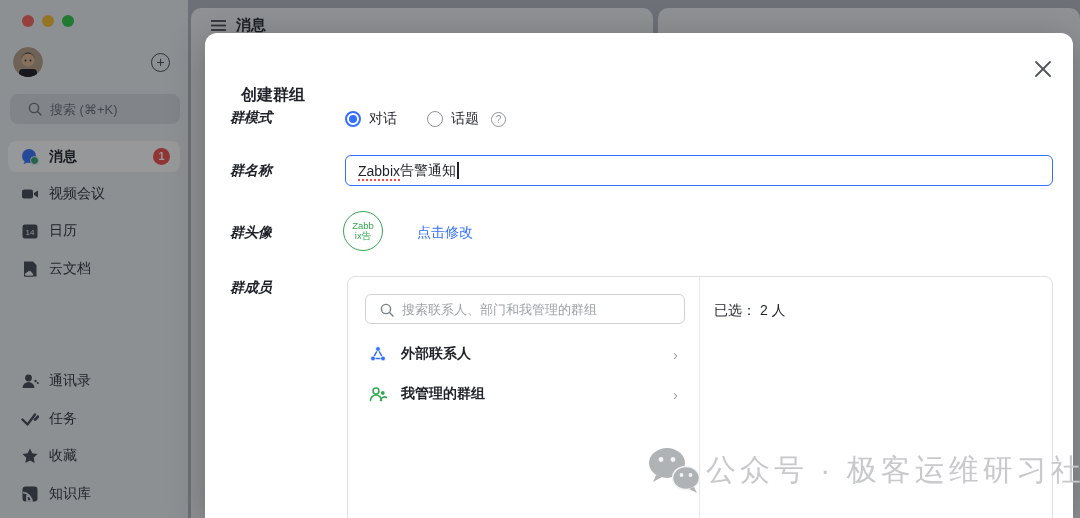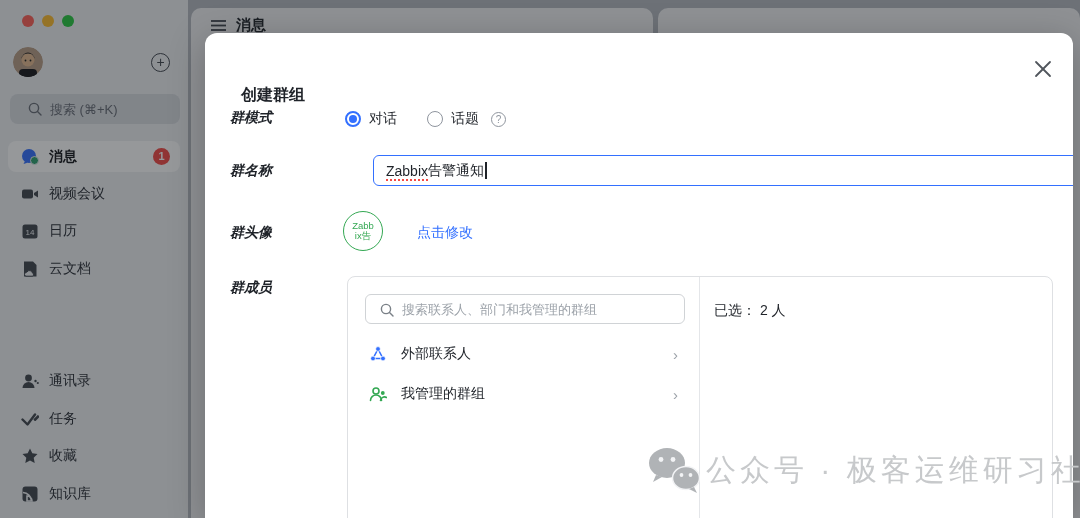--- a/index.html
+++ b/index.html
@@ -36,36 +36,36 @@
   .row-label { position:absolute; left:25px; font-size:14px; font-weight:bold; color:#1f2329;font-style:italic; }
 
   .mode-group { position:absolute; left:140px; top:69px; display:flex; align-items:center; gap:8px;margin-top:8px; }
   .radio { width:16px; height:16px; border-radius:50%; position:relative; flex:none; }
   .radio.sel { border:2px solid #3370ff; }
   .radio.sel::after { content:""; position:absolute; left:2px; top:2px; width:8px; height:8px; border-radius:50%; background:#3370ff; }
   .radio.unsel { border:1.5px solid #8f959e; }
   .radio-label { font-size:14px; color:#1f2329; margin-right:22px; }
   .qmark { width:15px; height:15px; border:1.2px solid #8f959e; border-radius:50%; color:#8f959e; font-size:10px; line-height:13px; text-align:center; }
 
-  .name-input { position:absolute; left:140px; top:122px; width:708px; height:31px; border:1.5px solid #3370ff; border-radius:6px; display:flex; align-items:center; padding-left:12px; font-size:14px; color:#1f2329; background:#fff;margin-left:28px; }
+  .name-input { position:absolute; left:140px; top:122px; width:708px; height:31px; border:1.5px solid #3370ff; border-radius:6px; display:flex; align-items:center; padding-left:12px; font-size:14px; color:#1f2329; background:#fff; }
   .spell { text-decoration:underline dotted #f54a45 2px; text-underline-offset:4px; }
   .caret { display:inline-block; width:1.5px; height:17px; background:#1f2329; margin-left:1px; }
 
   .gavatar { position:absolute; left:138px; top:178px; width:40px; height:40px; border:1.5px solid #34a853; border-radius:50%; color:#34a853; font-size:9.5px; line-height:10.5px; display:flex; align-items:center; justify-content:center; text-align:center; }
   .edit-link { position:absolute; left:212px; top:191px; font-size:14px; font-weight:normal; color:#3370ff; cursor:pointer; }
 
   .members-box { position:absolute; left:142px; top:243px; width:706px; height:280px; border:1px solid #dee0e3; border-radius:8px; }
   .members-divider { position:absolute; left:351px; top:0; bottom:0; width:1px; background:#e4e6e9; }
   .mem-search { position:absolute; left:17px; top:17px; width:320px; height:30px; border:1px solid #d0d3d6; border-radius:6px; background:#fff; }
   .mem-search input { position:absolute; left:36px; top:0; width:278px; height:28px; border:none; outline:none; background:transparent; font-size:13px; color:#1f2329; font-family:inherit; }
   .mem-search input::placeholder { color:#9ca2a9; }
   .mem-search .mag { position:absolute; left:14px; top:8px; color:#7a8087; }
   .mem-row { position:absolute; left:10px; width:332px; height:30px; display:flex; align-items:center; border-radius:6px; cursor:pointer; }
   .mem-row .ic { width:18px; height:18px; margin:0 14px 0 11px; flex:none; }
-  .mem-row .lbl { font-size:14px; color:#1f2329; }
+  .mem-row .lbl { font-size:14px; color:#1f2329;font-weight:bold; }
   .mem-row .chev { margin-left:auto; margin-right:12px; color:#9ca2a9; font-size:15px; }
   .selected-count { position:absolute; left:366px; top:25px; font-size:14px; color:#1f2329; }
 
   .watermark { position:absolute; left:648px; top:446px; display:flex; align-items:center; z-index:30; pointer-events:none; }
   .watermark .txt { font-size:30px; color:#c7c9cb; letter-spacing:4px; margin-left:6px; white-space:nowrap; }
 </style>
 </head>
 <body>
 
 <div class="stage">

